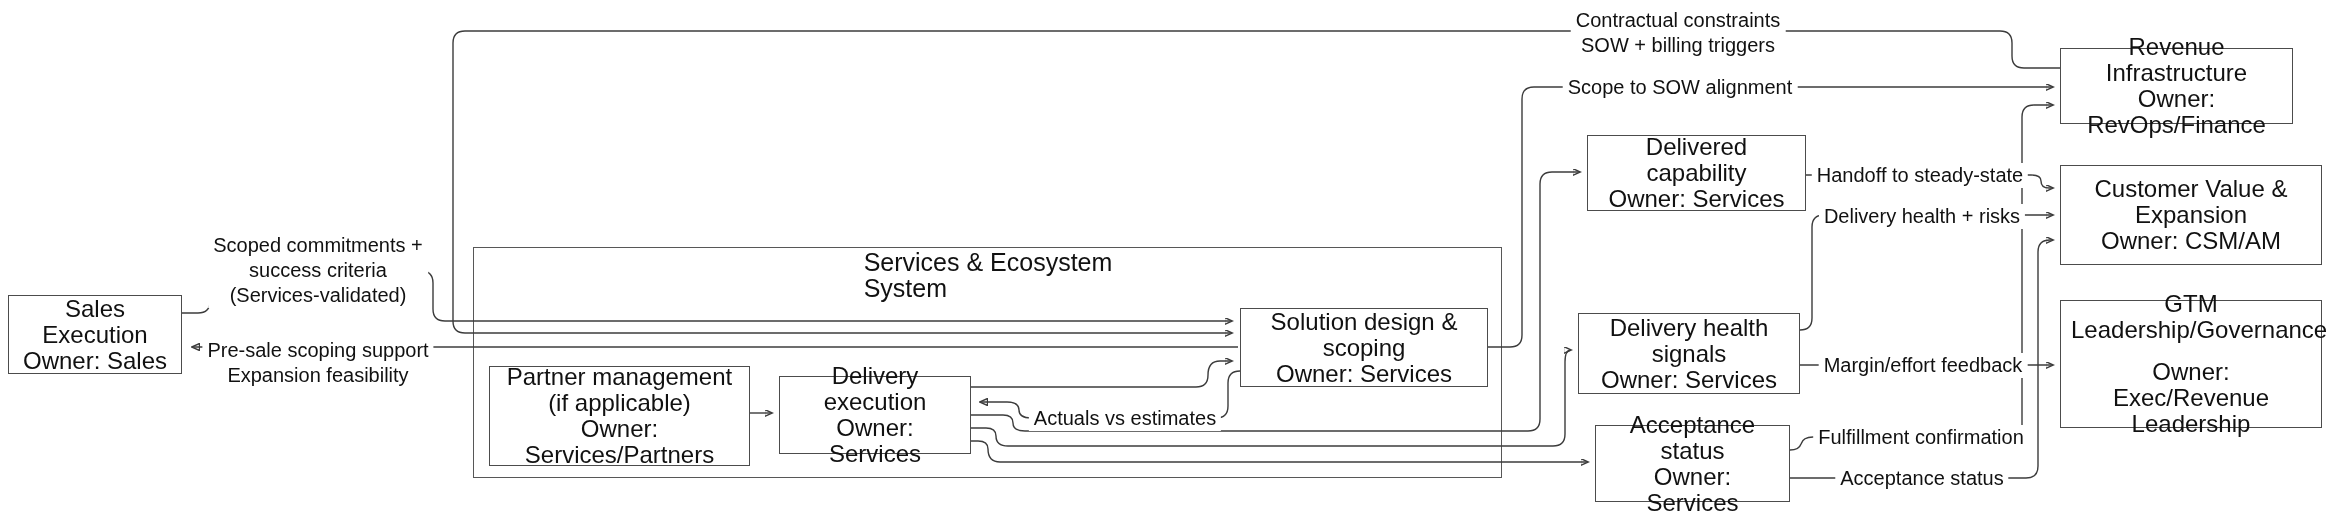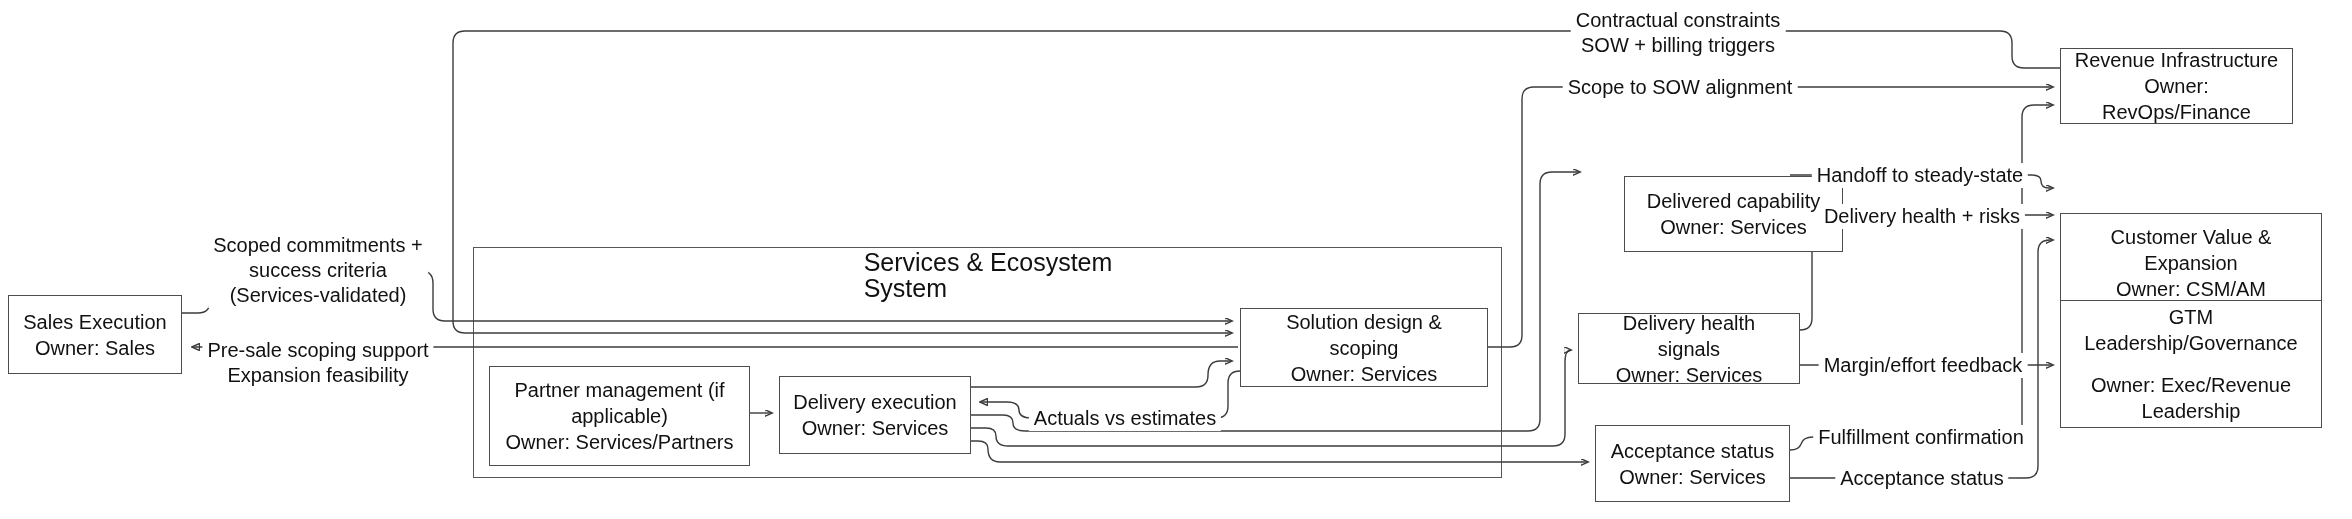--- a/index.html
+++ b/index.html
@@ -4,21 +4,21 @@
 <style>
   html,body{margin:0;padding:0;background:#ffffff;}
   .stage{position:relative;width:2352px;height:519px;background:#fff;overflow:hidden;
          font-family:"Liberation Sans","DejaVu Sans",sans-serif;color:#111;}
   .edges{position:absolute;left:0;top:0;width:2352px;height:519px;z-index:2;}
   .edges path{fill:none;stroke:#3c3c3c;stroke-width:1.4;}
   .group-box{position:absolute;border:1.5px solid #575757;background:transparent;z-index:1;box-sizing:border-box;}
   .group-title{position:absolute;z-index:3;text-align:left;font-size:25px;line-height:26px;transform:translateX(-50%);white-space:nowrap;}
   .node{position:absolute;border:1.6px solid #4c4c4c;background:#fff;z-index:4;box-sizing:border-box;
         display:flex;flex-direction:column;align-items:center;justify-content:center;
-        text-align:center;font-size:20px;line-height:26px;padding:20px 10px;}
+        text-align:center;font-size:24px;line-height:26px;padding:20px 10px;}
   .edge-label{position:absolute;z-index:5;background:#fff;padding:0 5px;text-align:center;
               font-size:20px;line-height:25px;white-space:nowrap;transform:translateX(-50%);}
 </style>
 </head>
 <body>
 
 <div class="stage">
 
   <div class="group-box" style="left:473px;top:247px;width:1029px;height:231px;"></div>
   <div class="group-title" style="left:988px;top:249px;">
@@ -62,41 +62,41 @@
   <div class="node" style="left:779px;top:376px;width:192px;height:78px;">
     <div>Delivery execution</div>
     <div>Owner: Services</div>
   </div>
 
   <div class="node" style="left:1240px;top:308px;width:248px;height:79px;align-items:center;">
     <div>Solution design &amp; scoping</div>
     <div>Owner: Services</div>
   </div>
 
-  <div class="node" style="left:1624px;top:135px;width:219px;height:76px;margin-top:41px;">
+  <div class="node" style="left:1587px;top:135px;width:219px;height:76px;">
     <div>Delivered capability</div>
     <div>Owner: Services</div>
   </div>
 
-  <div class="node" style="left:1578px;top:313px;width:222px;height:71px;">
+  <div class="node" style="left:1578px;top:313px;width:222px;height:81px;">
     <div>Delivery health signals</div>
     <div>Owner: Services</div>
   </div>
 
   <div class="node" style="left:1595px;top:425px;width:195px;height:77px;">
     <div>Acceptance status</div>
     <div>Owner: Services</div>
   </div>
 
   <div class="node" style="left:2060px;top:48px;width:233px;height:76px;">
     <div>Revenue Infrastructure</div>
     <div>Owner: RevOps/Finance</div>
   </div>
 
-  <div class="node" style="left:2060px;top:165px;width:262px;height:100px;margin-top:48px;">
+  <div class="node" style="left:2060px;top:165px;width:262px;height:100px;">
     <div style="max-width:200px;">Customer Value &amp; Expansion</div>
     <div>Owner: CSM/AM</div>
   </div>
 
   <div class="node" style="left:2060px;top:300px;width:262px;height:128px;gap:16px;">
     <div style="max-width:240px;">GTM Leadership/Governance</div>
     <div style="max-width:220px;">Owner: Exec/Revenue Leadership</div>
   </div>
 
   <div class="edge-label" style="left:318px;top:233px;">

